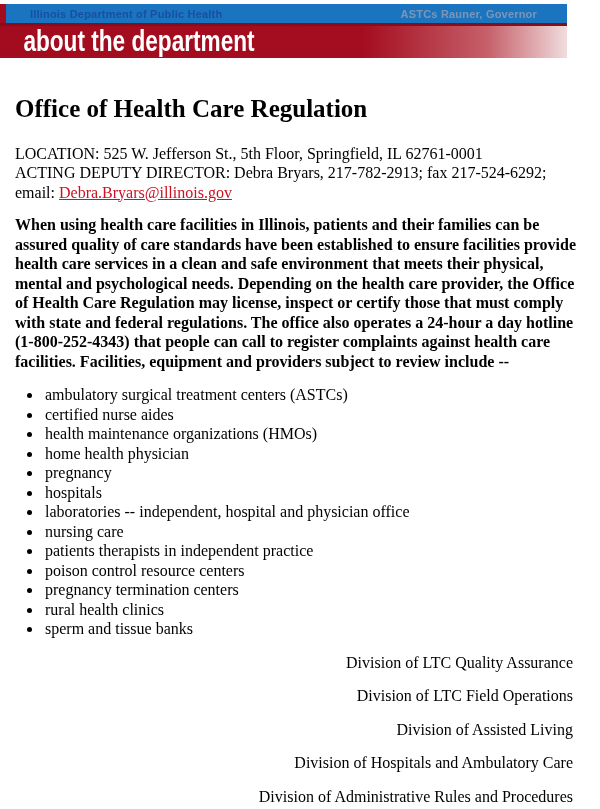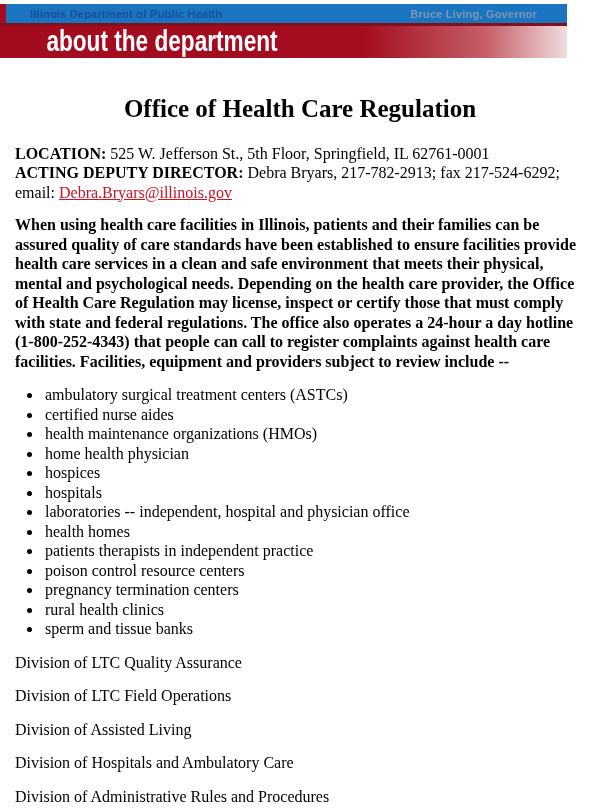--- a/index.html
+++ b/index.html
@@ -43,21 +43,20 @@
   }
   .topbar .agency-name { color: #17509e; }
   .topbar .governor-name { color: #7e96b4; }
 
   .banner {
     height: 32px;
     border-top: 3px solid #830f1b;
     background: linear-gradient(to right, #a30c1e 0%, #a40d1f 64%, #c6606a 86%, #f0dcdd 100%);
     display: flex;
     align-items: center;
-    padding-left: 23px;
   }
   .banner .banner-title {
     color: #ffffff;
     font-family: "Liberation Sans", sans-serif;
     font-weight: bold;
     font-size: 29px;
     line-height: 1;
     letter-spacing: 0px;
     transform: scaleX(0.78);
     transform-origin: left center;
@@ -66,61 +65,61 @@
     padding-bottom: 2px;
   }
 
   
   .content {
     padding: 0 15px;
     font-size: 16px;
     line-height: 1.22;
   }
   .page-title {
-    text-align: center;
     font-weight: bold;
     font-size: 25px;
     margin: 37px 0 21px 0;
     line-height: 1.1;
   }
   .info-block { margin: 0; }
   .info-label {
-    font-weight: bold;
+    font-weight: normal;
     margin-right: 4px;
   }
   .email-link {
     color: #cc1122;
     text-decoration: underline;
     cursor: pointer;
   }
   .intro {
     margin: 13px 0 13px 0;
     font-weight: bold;
   }
   ul.facilities {
     margin: 14px 0 14px 0;
     padding-left: 28px;
   }
   ul.facilities li {
     margin: 0;
     padding-left: 2px;
   }
   .division {
-    margin: 14px 0;
+    margin: 14px 12px;
+    text-align: right;
   }
 </style>
 </head>
 <body>
 
 <div class="header">
   <div class="topbar">
     <div class="red-strip"></div>
     <div class="blue-bar">
       <span class="agency-name">Illinois Department of Public Health</span>
-      <span class="governor-name">Bruce Living, Governor</span>
+      <span class="governor-name">ASTCs Rauner, Governor</span>
     </div>
   </div>
   <div class="banner">
     <div class="banner-title">about the department</div>
   </div>
 </div>
 
 <div class="content">
   <h1 class="page-title">Office of Health Care Regulation</h1>
 
@@ -137,24 +136,24 @@
     </div>
   </div>
 
   <p class="intro">When using health care facilities in Illinois, patients and their families can be assured quality of care standards have been established to ensure facilities provide health care services in a clean and safe environment that meets their physical, mental and psychological needs. Depending on the health care provider, the Office of Health Care Regulation may license, inspect or certify those that must comply with state and federal regulations. The office also operates a 24-hour a day hotline (1-800-252-4343) that people can call to register complaints against health care facilities. Facilities, equipment and providers subject to review include --</p>
 
   <ul class="facilities">
     <li>ambulatory surgical treatment centers (ASTCs)</li>
     <li>certified nurse aides</li>
     <li>health maintenance organizations (HMOs)</li>
     <li>home health physician</li>
-    <li>hospices</li>
+    <li>pregnancy</li>
     <li>hospitals</li>
     <li>laboratories -- independent, hospital and physician office</li>
-    <li>health homes</li>
+    <li>nursing care</li>
     <li>patients therapists in independent practice</li>
     <li>poison control resource centers</li>
     <li>pregnancy termination centers</li>
     <li>rural health clinics</li>
     <li>sperm and tissue banks</li>
   </ul>
 
   <p class="division">Division of LTC Quality Assurance</p>
   <p class="division">Division of LTC Field Operations</p>
   <p class="division">Division of Assisted Living</p>

